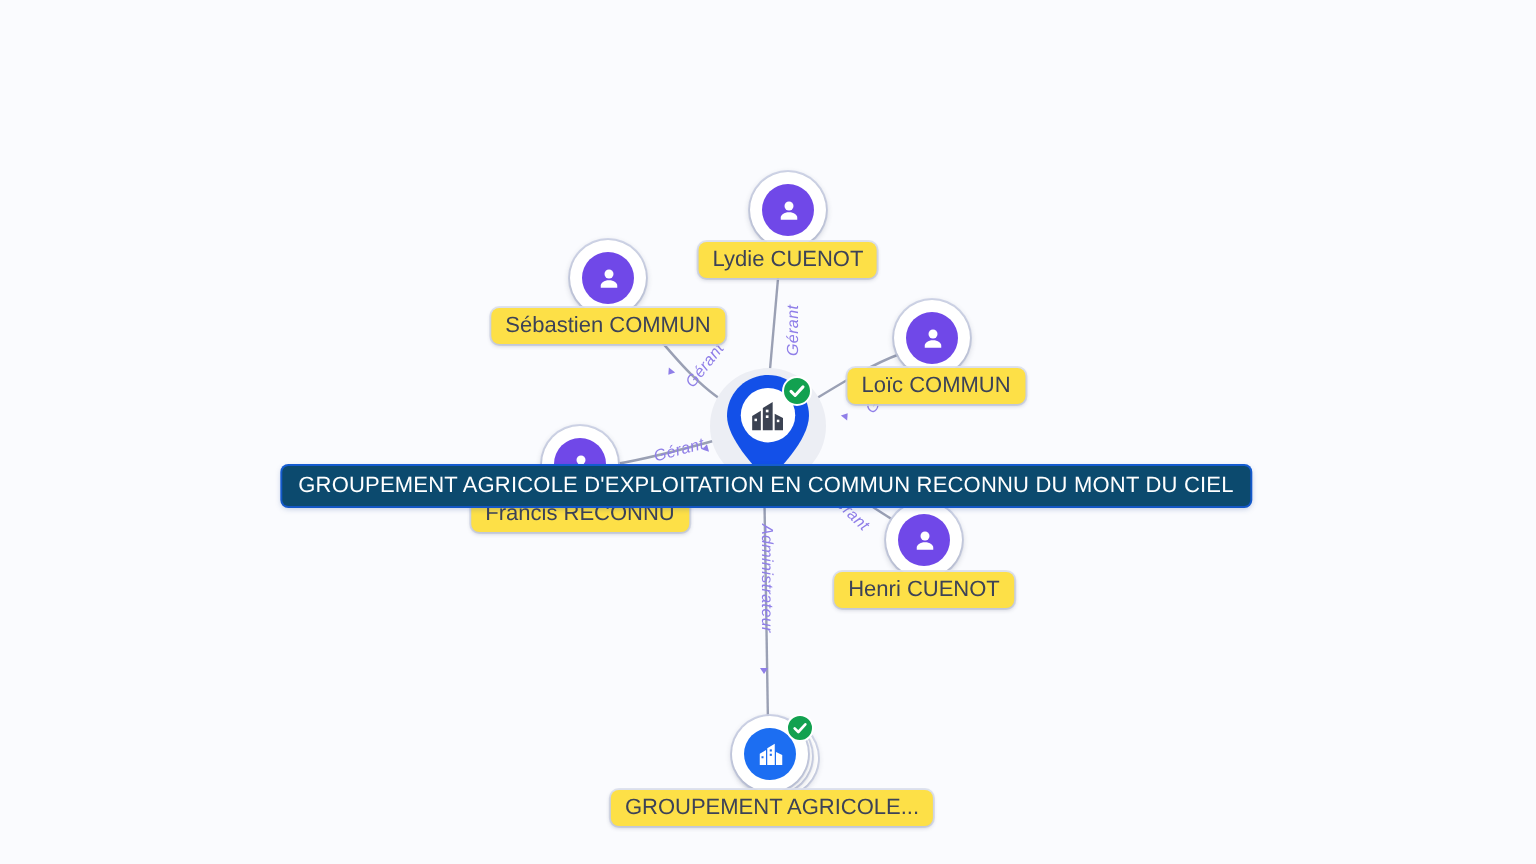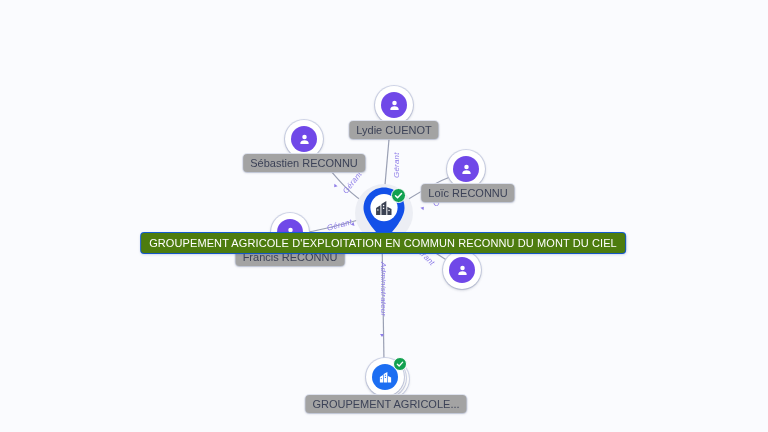--- a/index.html
+++ b/index.html
@@ -102,30 +102,30 @@
   .pin {
     position: relative;
     width: 44px; height: 54px;
   }
 
   
   .label {
     position: absolute;
     transform: translate(-50%, 0);
     white-space: nowrap;
-    background: #a3a3a3;
+    background: #fde047;
     color: #3c4257;
     font-size: 11px;
     line-height: 14px;
     padding: 2px 7px;
     border-radius: 4px;
     box-shadow: 0 1px 2px rgba(40,50,80,.22), 0 0 0 1px rgba(222,226,240,.9);
   }
   .label.primary {
-    background: #4d7c0f;
+    background: #0c4a6e;
     color: #ffffff;
     font-size: 11px;
     letter-spacing: .1px;
     padding: 3px 8px;
     border-radius: 3px;
     box-shadow: 0 1px 3px rgba(20,60,140,.35), 0 0 0 1px #155fd6;
   }
   .edge-label {
     position: absolute;
     color: #8f7ee8;
@@ -199,33 +199,33 @@
   <div class="node" style="left:304px; top:139px;">
     <div class="person-avatar">
       <span class="inner">
         <svg width="15" height="15" viewBox="0 0 24 24" fill="#ffffff">
           <circle cx="12" cy="8" r="3.6"></circle>
           <path d="M12 13c-4 0-6.6 2.1-6.6 4.3V19h13.2v-1.7C18.6 15.1 16 13 12 13z"></path>
         </svg>
       </span>
     </div>
   </div>
-  <div class="label" style="left:304px; top:154px;">Sébastien RECONNU</div>
+  <div class="label" style="left:304px; top:154px;">Sébastien COMMUN</div>
 
   <div class="node" style="left:466px; top:169px;">
     <div class="person-avatar">
       <span class="inner">
         <svg width="15" height="15" viewBox="0 0 24 24" fill="#ffffff">
           <circle cx="12" cy="8" r="3.6"></circle>
           <path d="M12 13c-4 0-6.6 2.1-6.6 4.3V19h13.2v-1.7C18.6 15.1 16 13 12 13z"></path>
         </svg>
       </span>
     </div>
   </div>
-  <div class="label" style="left:468px; top:184px;">Loïc RECONNU</div>
+  <div class="label" style="left:468px; top:184px;">Loïc COMMUN</div>
 
   <div class="node" style="left:290px; top:232px;">
     <div class="person-avatar">
       <span class="inner">
         <svg width="15" height="15" viewBox="0 0 24 24" fill="#ffffff">
           <circle cx="12" cy="8" r="3.6"></circle>
           <path d="M12 13c-4 0-6.6 2.1-6.6 4.3V19h13.2v-1.7C18.6 15.1 16 13 12 13z"></path>
         </svg>
       </span>
     </div>
@@ -235,20 +235,21 @@
   <div class="node" style="left:462px; top:270px;">
     <div class="person-avatar">
       <span class="inner">
         <svg width="15" height="15" viewBox="0 0 24 24" fill="#ffffff">
           <circle cx="12" cy="8" r="3.6"></circle>
           <path d="M12 13c-4 0-6.6 2.1-6.6 4.3V19h13.2v-1.7C18.6 15.1 16 13 12 13z"></path>
         </svg>
       </span>
     </div>
   </div>
+  <div class="label" style="left:462px; top:286px;">Henri CUENOT</div>
 
   <div class="node" style="left:386px; top:378px;">
     <div class="company-circle">
       <div class="stack1"></div>
       <div class="stack2"></div>
       <div class="face">
         <div class="disc">
           <svg width="15" height="15" viewBox="0 0 24 24" fill="#ffffff">
             <path d="M3 20V11l5-3v12H3zm6 0V6.5l6-3.5v17H9zm7 0V9.5l5 2.5V20h-5z"></path>
             <rect x="4.4" y="13" width="1.6" height="1.6" fill="#1c6ef2"></rect>

